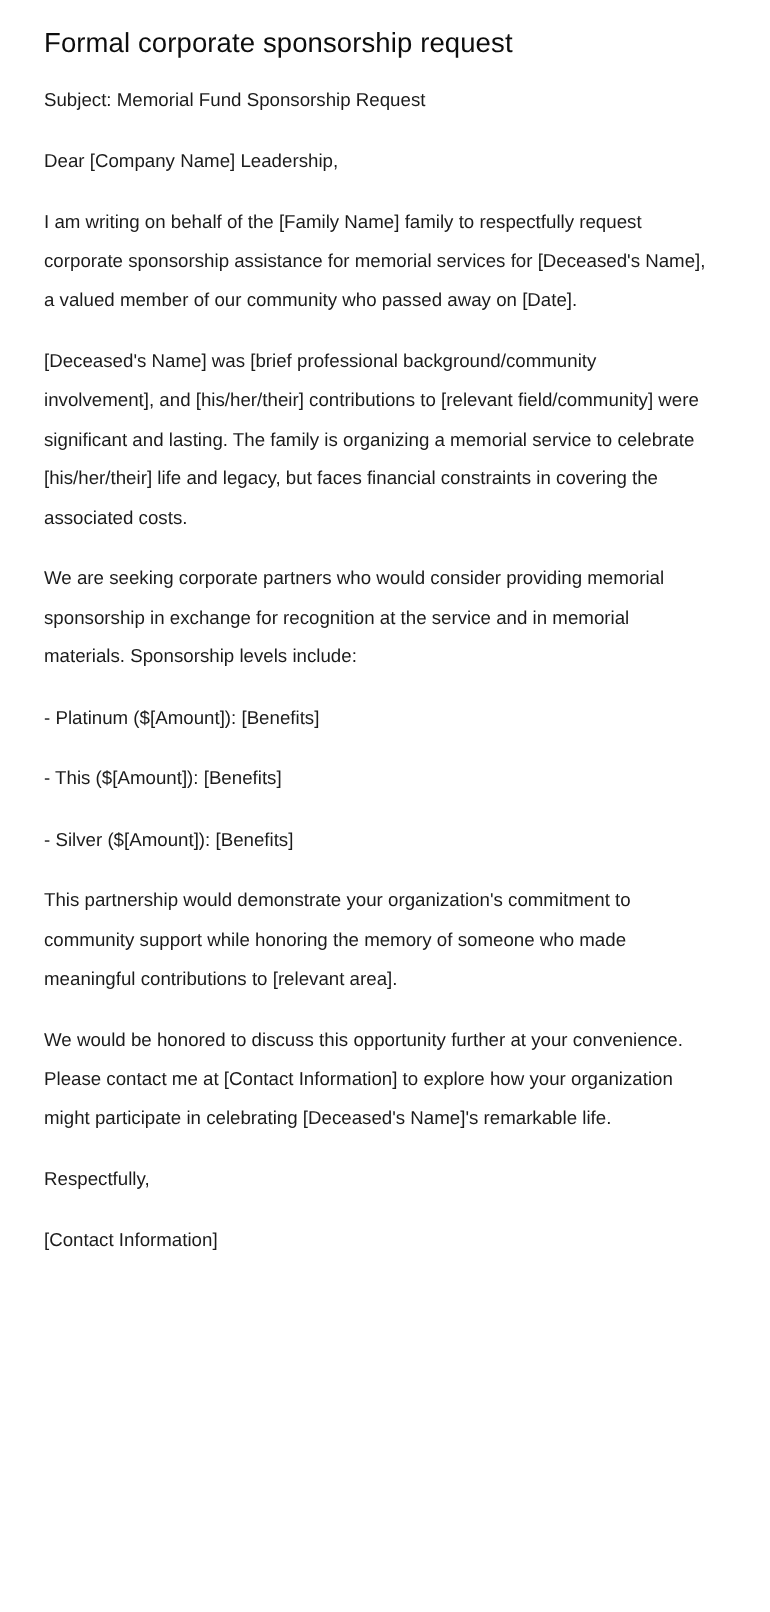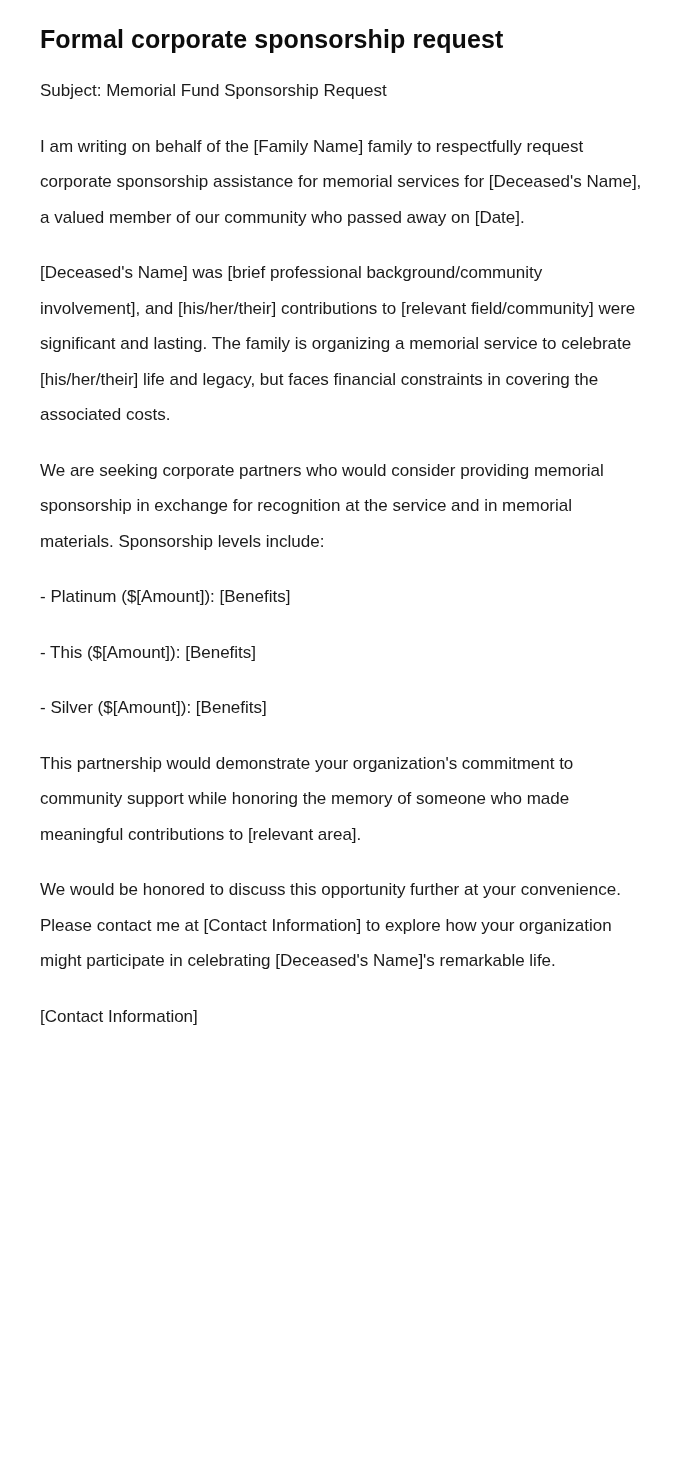--- a/index.html
+++ b/index.html
@@ -15,21 +15,21 @@
     color: #1b1b1b;
   }
   .doc {
     box-sizing: border-box;
     padding: 24px 58px 40px 40px;
     max-width: 700px;
   }
   .doc h1 {
     font-size: 25px;
     line-height: 30px;
-    font-weight: 700;
+    font-weight: 400;
     color: #0d0d0d;
     margin: 0 0 19px 0;
     letter-spacing: 0.1px;
   }
   .doc p {
     font-size: 17px;
     line-height: 35.5px;
     font-weight: 400;
     margin: 0 0 20px 0;
     max-width: 602px;
@@ -37,22 +37,24 @@
   .doc p:last-child {
     margin-bottom: 0;
   }
 </style>
 </head>
 <body>
 
 <div class="doc">
   <h1>Formal corporate sponsorship request</h1>
   <p>Subject: Memorial Fund Sponsorship Request</p>
+  <p>Dear [Company Name] Leadership,</p>
   <p>I am writing on behalf of the [Family Name] family to respectfully request corporate sponsorship assistance for memorial services for [Deceased's Name], a valued member of our community who passed away on [Date].</p>
   <p>[Deceased's Name] was [brief professional background/community involvement], and [his/her/their] contributions to [relevant field/community] were significant and lasting. The family is organizing a memorial service to celebrate [his/her/their] life and legacy, but faces financial constraints in covering the associated costs.</p>
   <p>We are seeking corporate partners who would consider providing memorial sponsorship in exchange for recognition at the service and in memorial materials. Sponsorship levels include:</p>
   <p>- Platinum ($[Amount]): [Benefits]</p>
   <p>- This ($[Amount]): [Benefits]</p>
   <p>- Silver ($[Amount]): [Benefits]</p>
   <p>This partnership would demonstrate your organization's commitment to community support while honoring the memory of someone who made meaningful contributions to [relevant area].</p>
   <p>We would be honored to discuss this opportunity further at your convenience. Please contact me at [Contact Information] to explore how your organization might participate in celebrating [Deceased's Name]'s remarkable life.</p>
+  <p>Respectfully,</p>
   <p>[Contact Information]</p>
 </div>
 
 </body></html>

